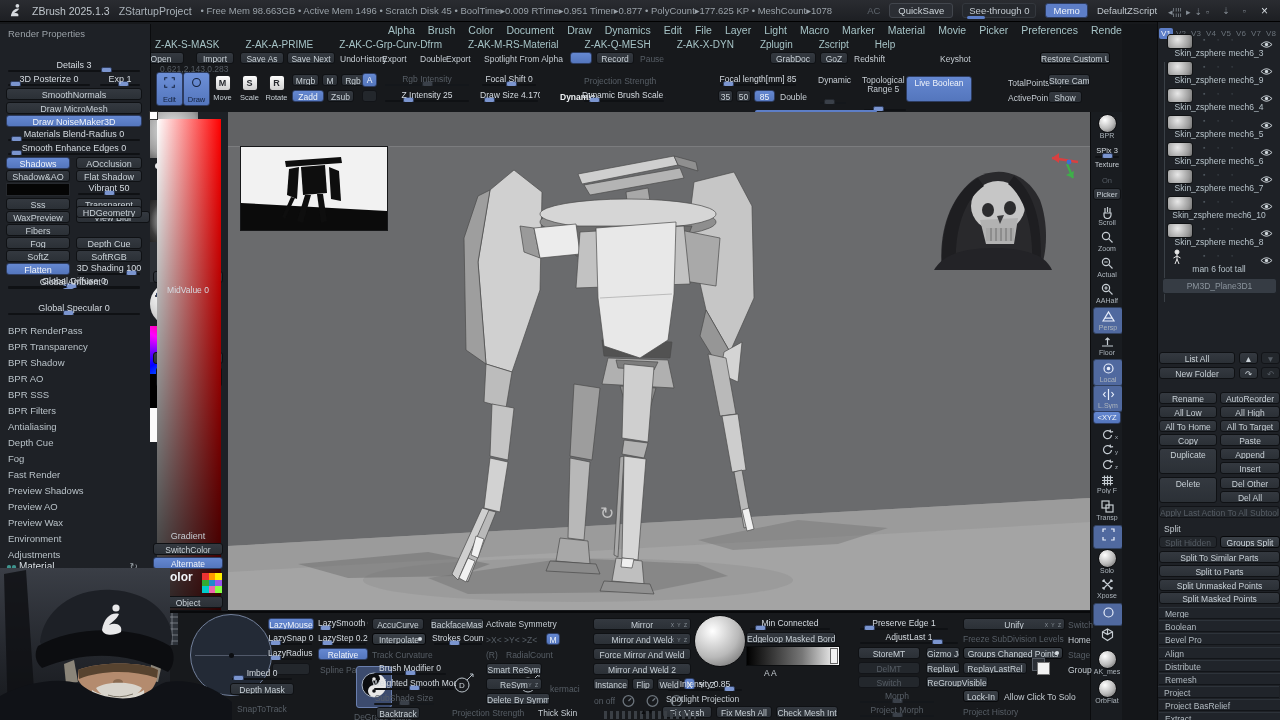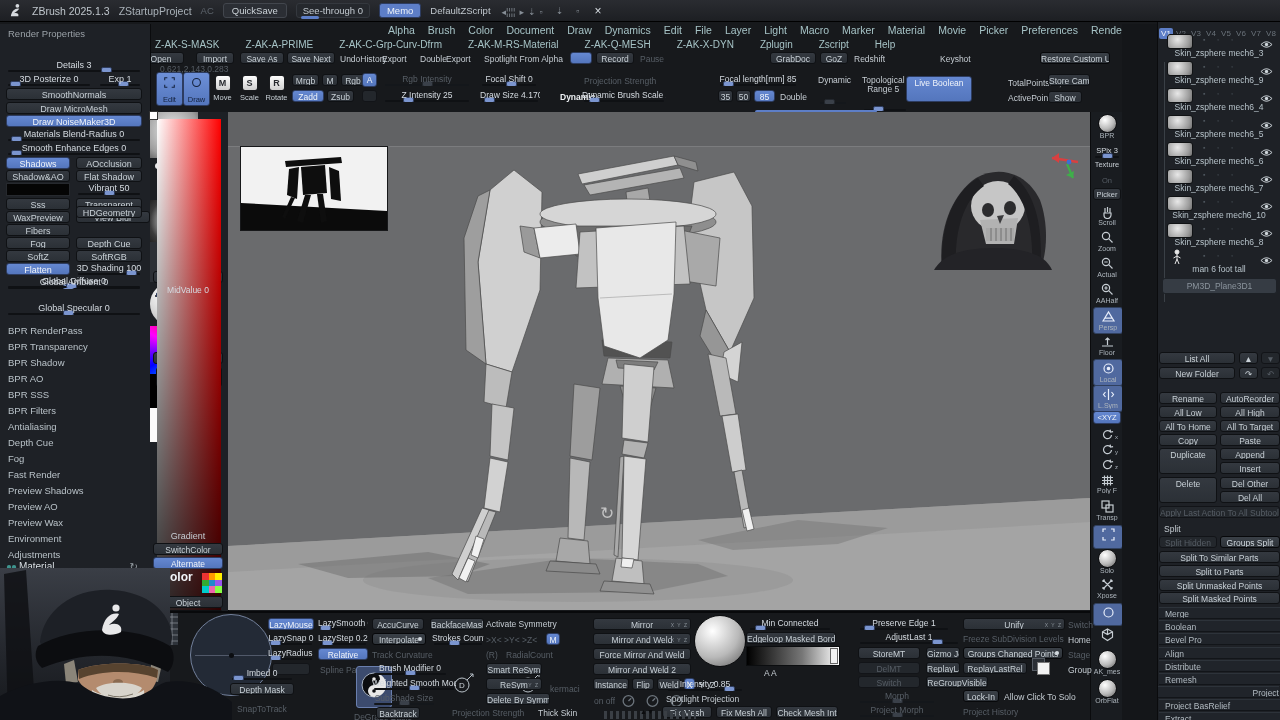--- a/index.html
+++ b/index.html
@@ -76,20 +76,21 @@
 
 <div id="app">
 
   <div id="titlebar">
     <svg class="zlogo" viewBox="0 0 16 16">
       <circle cx="10" cy="3" r="2" fill="#d6dade"></circle>
       <path d="M3,14 C4,8 8,5 12,6 C10,9 7,10 6,11 C9,10 12,11 11,14 Z" fill="#d6dade"></path>
     </svg>
     <span>ZBrush 2025.1.3</span>
     <span style="color:#a9b1b8">ZStartupProject</span>
+    <span class="tstat">• Free Mem 98.663GB   • Active Mem 1496   • Scratch Disk 45   • BoolTime▸0.009  RTime▸0.951  Timer▸0.877   • PolyCount▸177.625 KP   • MeshCount▸1078</span>
     <span class="tdim">AC</span>
     <span class="tbtn">QuickSave</span>
     <span class="seethru"><span>See-through 0</span><i></i></span>
     <span class="tmemo">Memo</span>
     <span style="font-size:9.5px">DefaultZScript</span>
     <span id="winicons"><span class="wicon">◂¦¦¦¦</span><span class="wicon">▸</span><span class="wicon">⇣</span><span class="wicon">▫</span></span>
     <span class="wicon">⇣</span>
     <span class="wicon">▫</span>
     <span class="wclose">×</span>
   </div>
@@ -712,21 +713,21 @@
       <div class="c btn" style="left: 1px; top: 529px; width: 121px; height: 12px;">Split To Similar Parts</div>
       <div class="c btn" style="left: 1px; top: 543px; width: 121px; height: 12px;">Split to Parts</div>
       <div class="c btn" style="left: 1px; top: 557px; width: 121px; height: 12px;">Split Unmasked Points</div>
       <div class="c btn" style="left: 1px; top: 570px; width: 121px; height: 12px;">Split Masked Points</div>
       <div class="c sect" style="left: 1px; top: 585px; width: 121px; height: 12px;">Merge</div>
       <div class="c sect" style="left: 1px; top: 598px; width: 121px; height: 12px;">Boolean</div>
       <div class="c sect" style="left: 1px; top: 611px; width: 121px; height: 12px;">Bevel Pro</div>
       <div class="c sect" style="left: 1px; top: 625px; width: 121px; height: 12px;">Align</div>
       <div class="c sect" style="left: 1px; top: 638px; width: 121px; height: 12px;">Distribute</div>
       <div class="c sect" style="left: 1px; top: 651px; width: 121px; height: 12px;">Remesh</div>
-      <div class="c sect" style="left: 0; top: 664px; width: 121px; height: 12px; text-align: right;">Project</div>
+      <div class="c sect" style="left: 0; top: 664px; width: 121px; height: 12px;">Project</div>
       <div class="c sect" style="left: 1px; top: 677px; width: 121px; height: 12px;">Project BasRelief</div>
       <div class="c sect" style="left: 1px; top: 690px; width: 121px; height: 12px;">Extract</div>
     </div>
   <div id="bottompanel">
       <div style="position: absolute; left: 40px; top: 1px; width: 80px; height: 80px; border-radius: 50%; background: rgb(35, 42, 54); border: 1.5px solid rgb(115, 129, 156);">
         <div style="position:absolute;left:4px;right:4px;top:50%;height:1px;background:#51596a"></div>
         <div style="position:absolute;left:50%;top:50%;width:5px;height:5px;margin:-2px;border-radius:50%;background:#0b0d11"></div>
       </div>
       <div class="c sld" style="left: 80px; top: 55px; width: 64px; height: 12px;"><span class="sl-label">Imbed 0</span><div class="track"></div><div class="nub" style="left: 3px;"></div></div>
       <div class="c btn" style="left: 80px; top: 70px; width: 64px; height: 12px;">Depth Mask</div>

